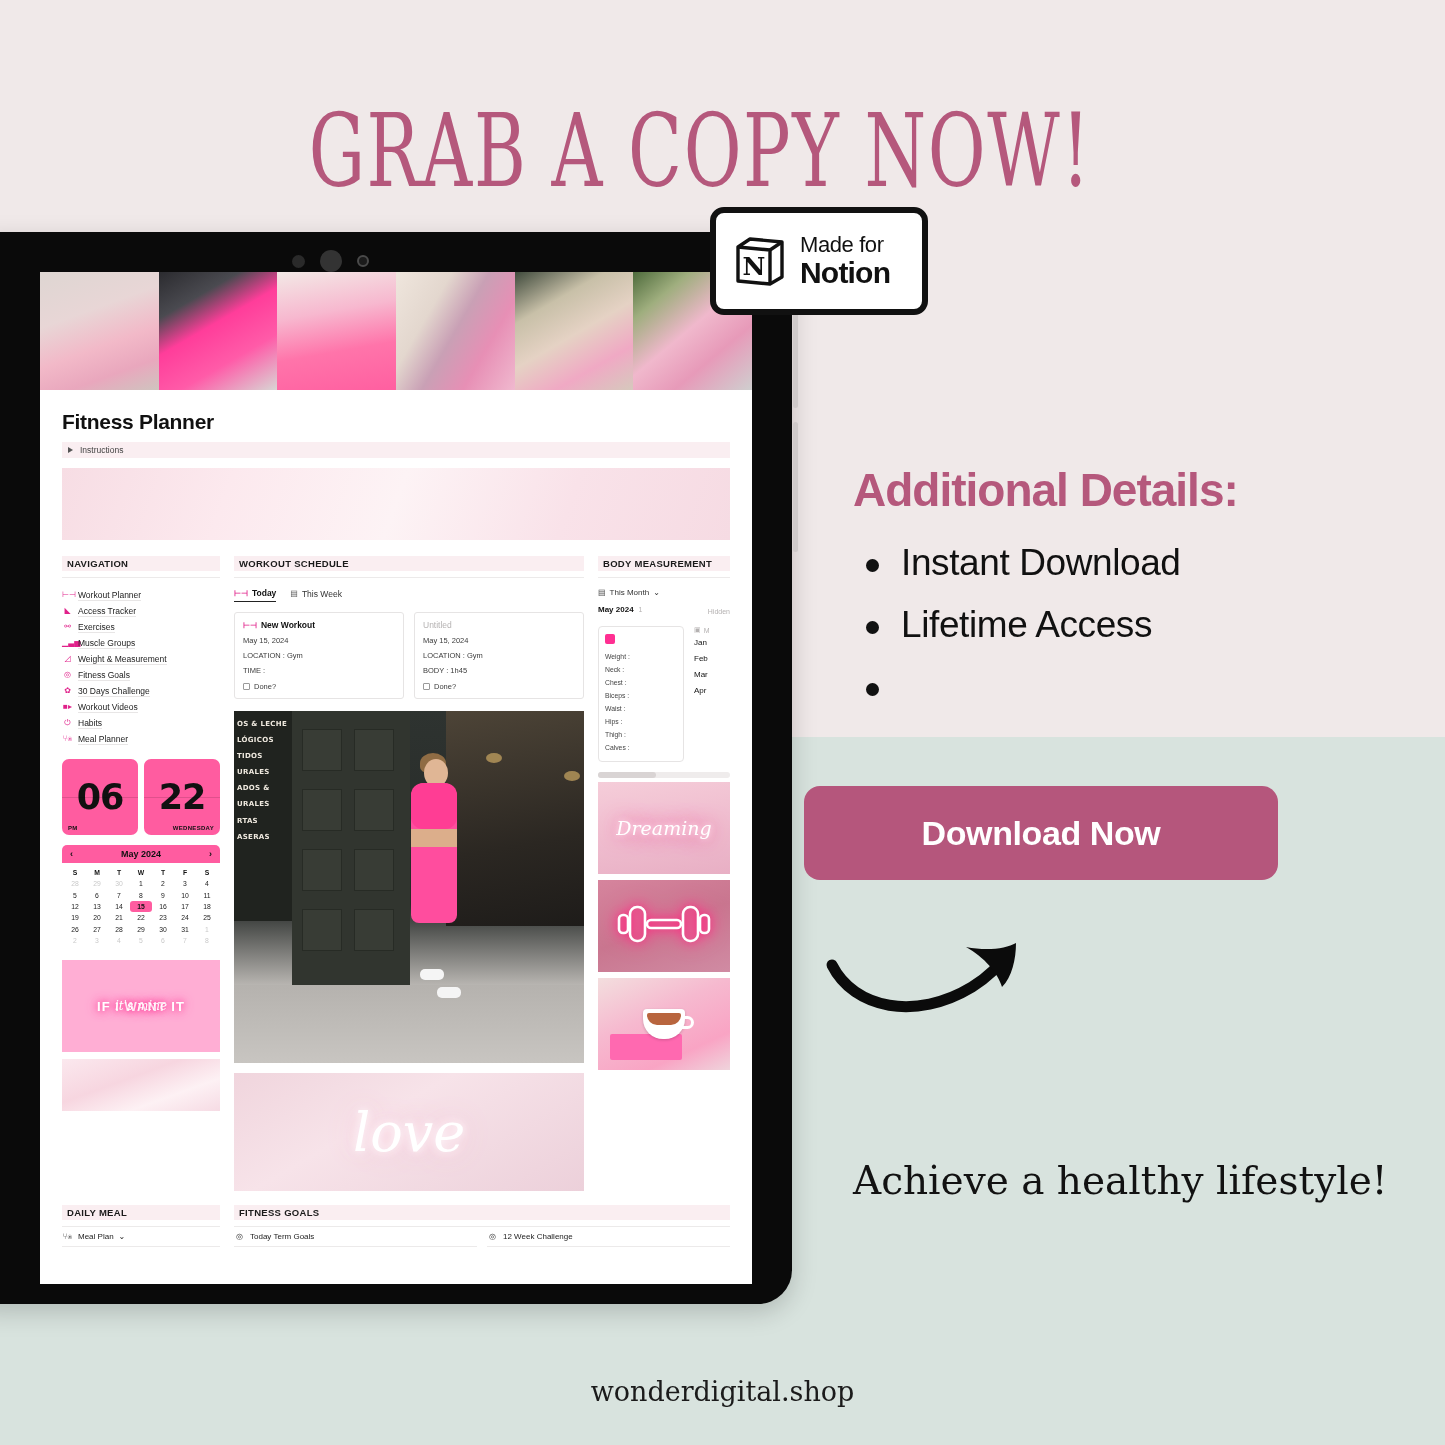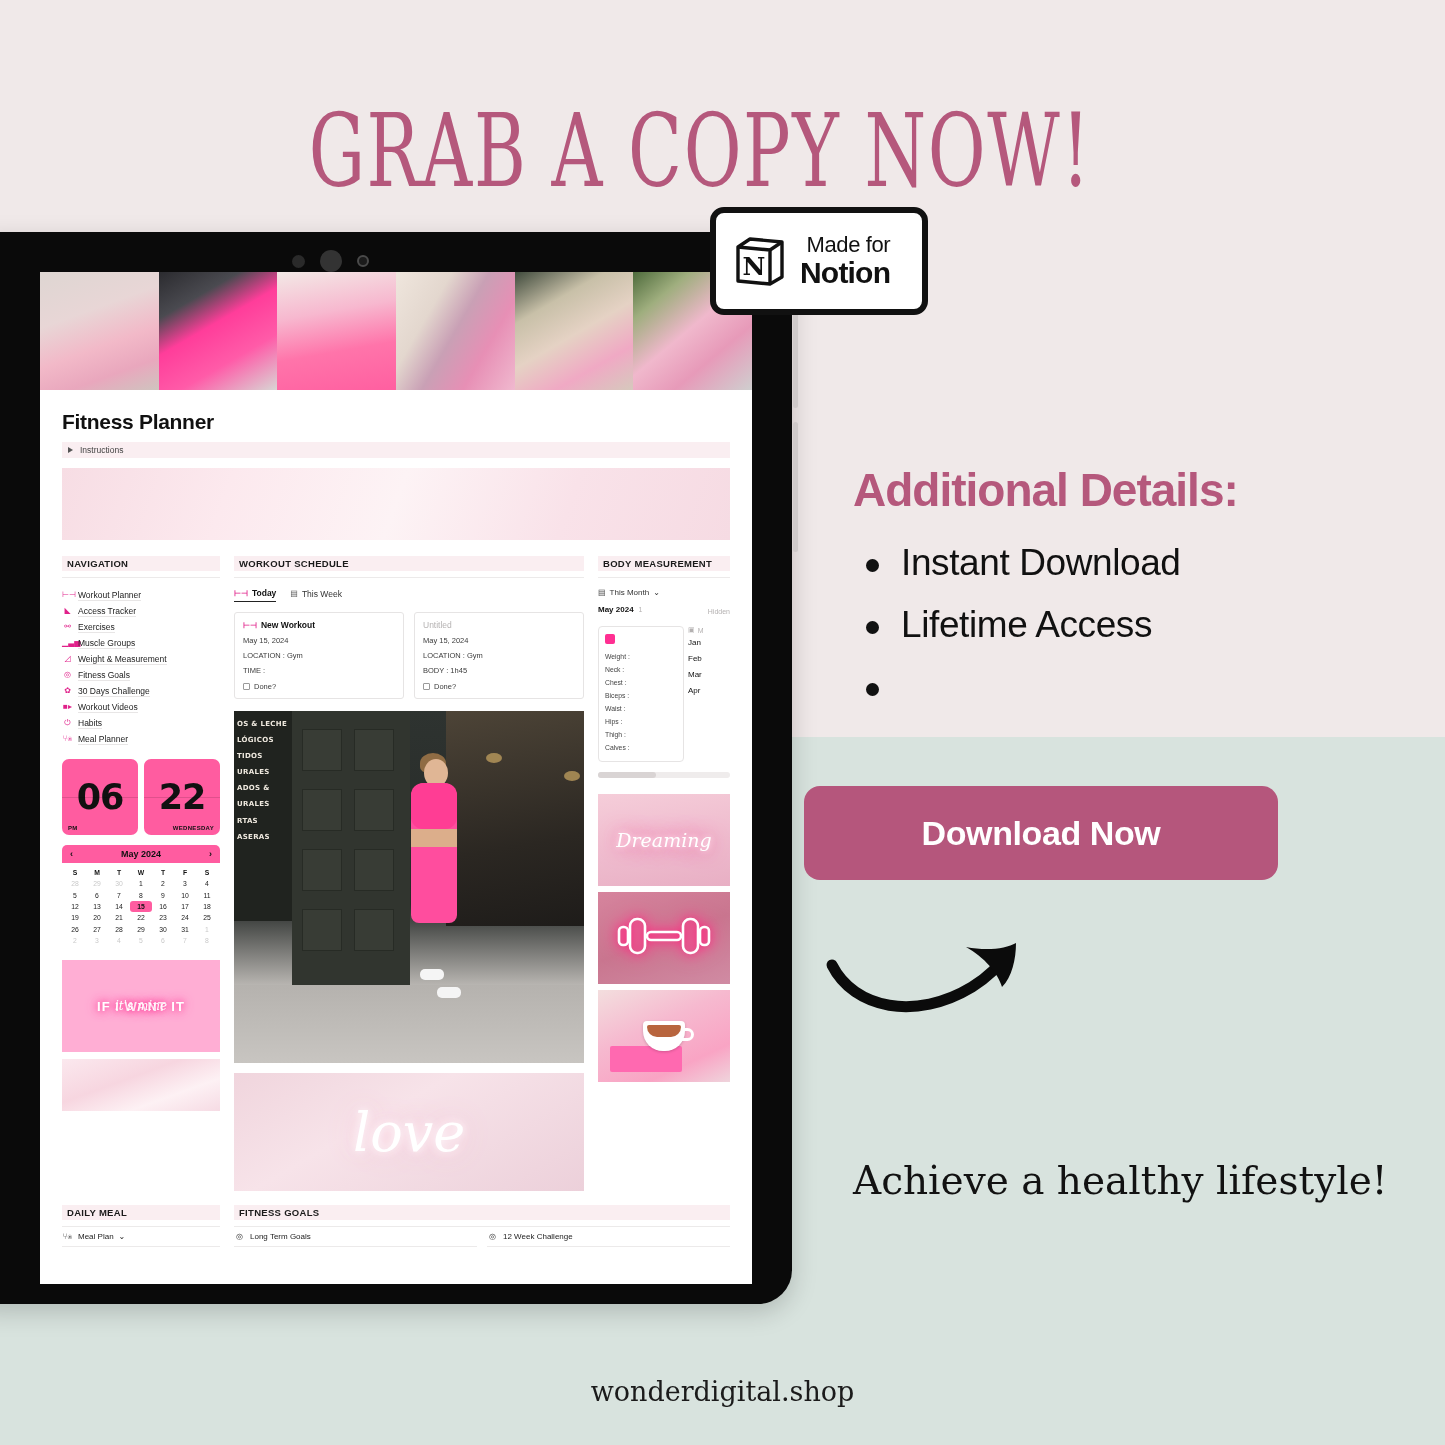--- a/index.html
+++ b/index.html
@@ -170,33 +170,33 @@
     background:linear-gradient(150deg,#f0d5dd 0%,#f7e3e9 40%,#ecd0da 100%);
     display:flex; align-items:center; justify-content:center;
   }
   .love-txt {
     font-family:"DejaVu Serif", serif; font-style:italic; font-size:54px;
     color:#fff; text-shadow:0 0 10px #fff, 0 0 22px #ffd9e6, 0 0 34px #ffc2d8;
   }
 
   
   .r-pill { display:flex; align-items:center; gap:4px; margin-top:10px; font-size:8px; color:#333; }
-  .meas-wrap { display:flex; gap:4px; margin-top:9px; }
+  .meas-wrap { display:flex; gap:10px; margin-top:9px; }
   .meas-card { width:86px; border:1px solid #e6e4e4; border-radius:4px; padding:7px 6px; }
   .meas-ico { width:10px; height:10px; background:#ff2f92; border-radius:2px; margin-bottom:6px; }
   .meas-row { font-size:6.8px; color:#444; padding:3px 0; }
   .meas-month-list { font-size:8px; color:#111; }
   .meas-month-list .mm { padding:3.5px 0; }
   .meas-hidden { font-size:7px; color:#b4b1b1; }
   .meas-title { font-size:8px; font-weight:700; color:#111; margin-bottom:3px; }
   .meas-count { font-size:7px; color:#b4b1b1; }
   .scroll-strip { margin-top:10px; height:6px; background:#efecec; border-radius:3px; position:relative; }
   .scroll-strip i { position:absolute; left:0; top:0; width:44%; height:100%; background:#d9d4d4; border-radius:3px; display:block; }
 
-  .mini-imgs { margin-top:16px; }
+  .mini-imgs { margin-top:4px; }
   .mini {
     height:92px; margin-bottom:6px; display:flex; align-items:center; justify-content:center;
     position:relative; overflow:hidden;
   }
   .mini-dream { background:linear-gradient(170deg,#f5cdd9 0%,#f0bfd0 45%,#e8afc4 100%); }
   .dream-txt {
     font-family:"DejaVu Serif", serif; font-style:italic; font-size:19px; color:#fff;
     text-shadow:0 0 6px #fff, 0 0 13px #ff77ae, 0 0 22px #ff4f99;
   }
   .mini-dumb { background:linear-gradient(160deg,#d6849d 0%,#c9768f 50%,#d08ba3 100%); }
@@ -219,21 +219,21 @@
   .scrollbar { position:absolute; left:793px; top:278px; width:5px; height:130px; background:#cfcaca; border-radius:3px; }
   .scrollbar2 { position:absolute; left:793px; top:422px; width:5px; height:130px; background:#cfcaca; border-radius:3px; }
 
   
   .notion-badge {
     position:absolute; left:710px; top:207px; width:218px; height:108px;
     background:#fff; border:6px solid #111; border-radius:14px;
     display:flex; align-items:center; gap:12px; padding:0 16px;
   }
   .notion-cube { width:56px; height:56px; flex:none; }
-  .notion-txt { line-height:1.08;text-align:right; }
+  .notion-txt { line-height:1.08; }
   .notion-made { font-size:22px; color:#111; font-weight:400; letter-spacing:-0.4px; }
   .notion-name { font-size:30px; color:#111; font-weight:700; letter-spacing:-0.8px; }
 
   
   .add-title {
     position:absolute; left:853px; top:463px;
     font-size:46px; font-weight:700; color:#b5587c; letter-spacing:-1px;
   }
   .bullets { position:absolute; left:866px; top:542px; width:520px; }
   .bullet { display:flex; align-items:flex-start; gap:22px; margin-bottom:20px; }
@@ -592,21 +592,21 @@
             <span>⌄</span>
           </div>
         </div>
         <div class="bot-right">
           <div class="sec-head">FITNESS GOALS</div>
           <div class="sec-rule"></div>
           <div class="goals-row">
             <div>
               <div class="bot-item">
                 <span class="nav-ico" style="color:#333">◎</span>
-                <span>Long Term Goals</span>
+                <span>Today Term Goals</span>
               </div>
             </div>
             <div>
               <div class="bot-item">
                 <span class="nav-ico" style="color:#333">◎</span>
                 <span>12 Week Challenge</span>
               </div>
             </div>
           </div>
         </div>

